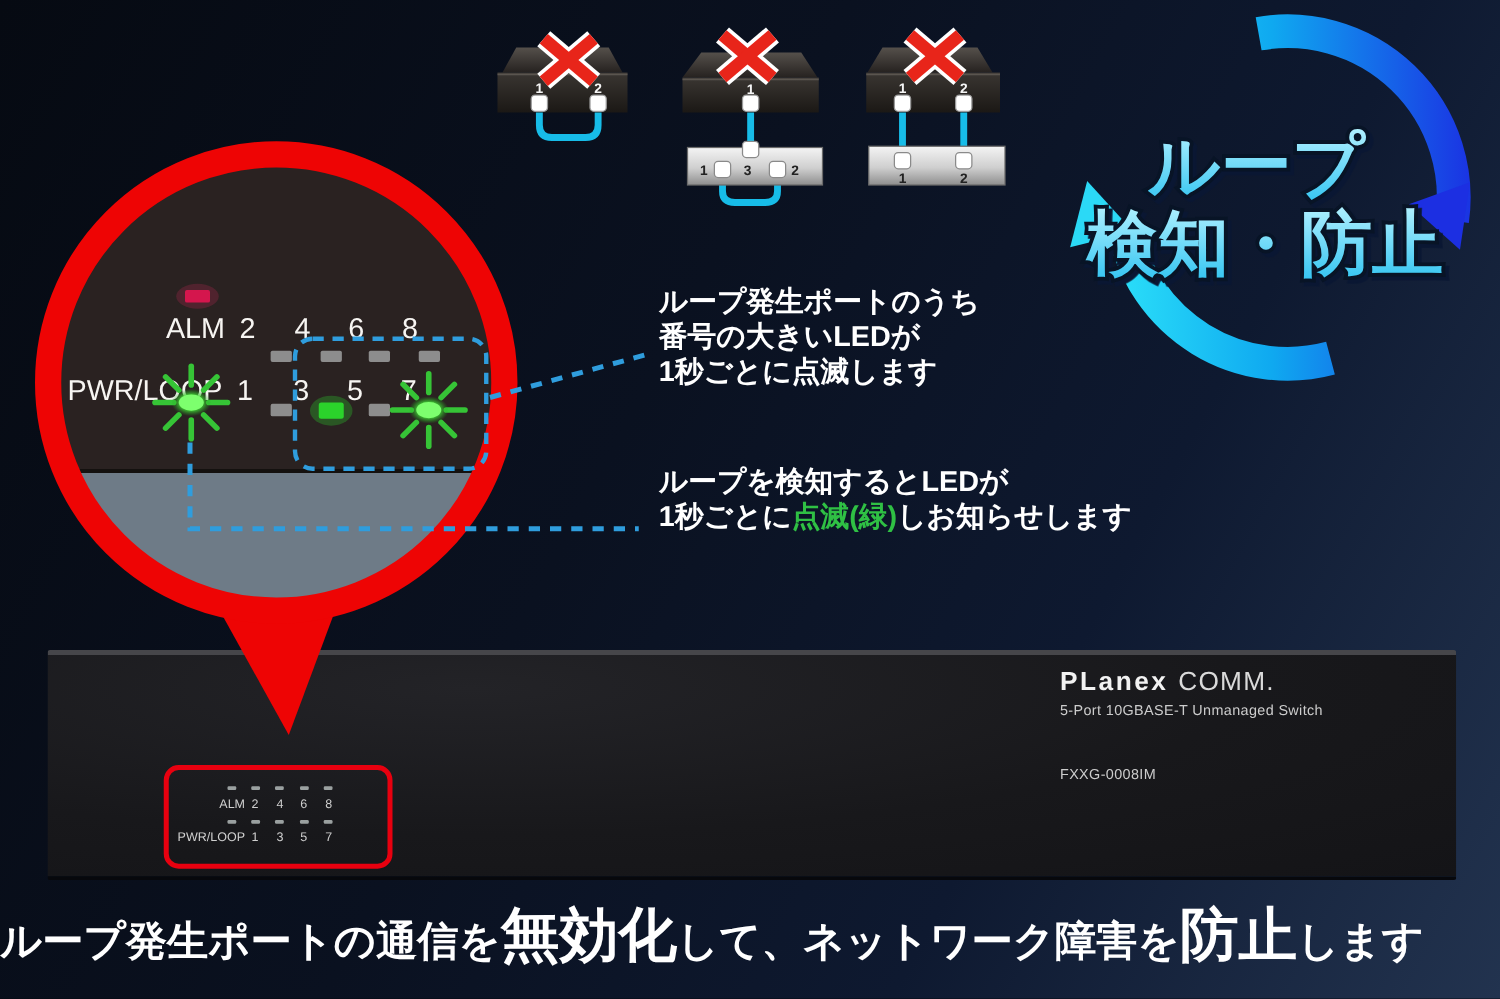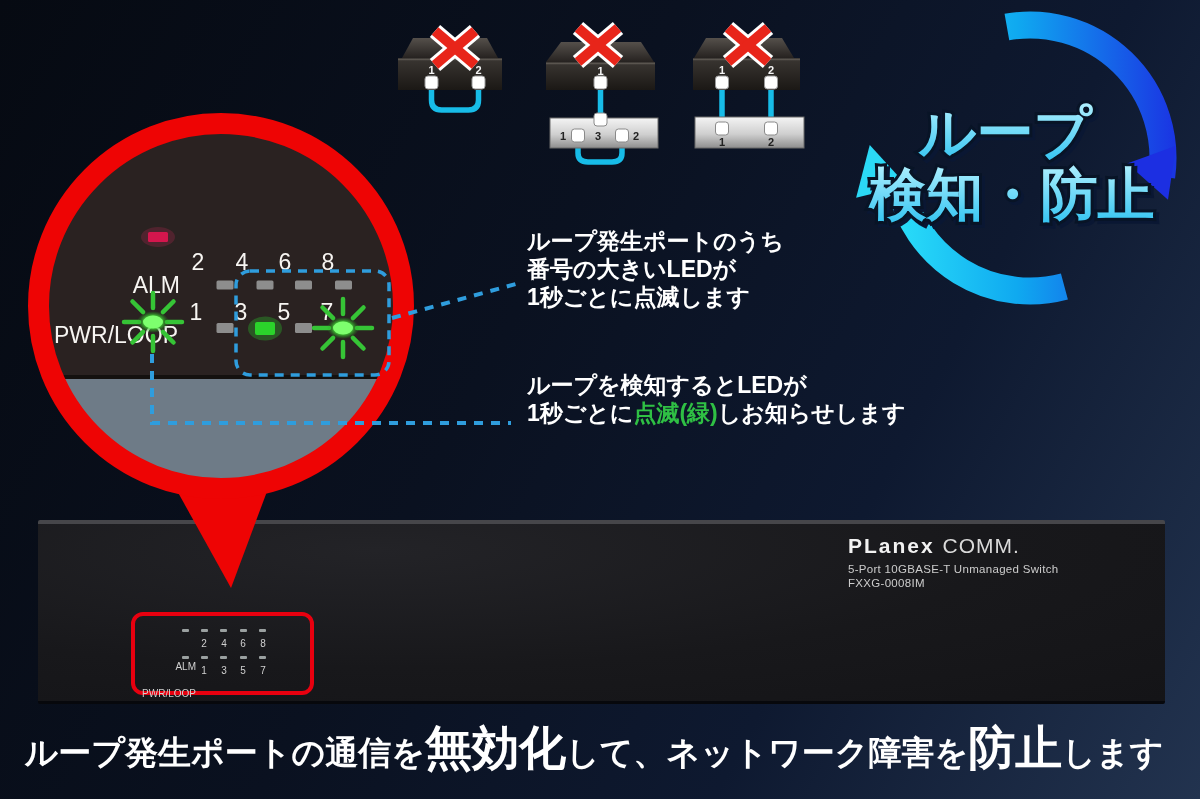--- a/index.html
+++ b/index.html
@@ -10,21 +10,21 @@
   svg{display:block;}
   
   .diagram{position:absolute;overflow:visible;}
   
   
   #magnifier{position:absolute;left:28px;top:113px;width:386px;height:386px;z-index:5;}
   #mag-face{position:absolute;left:20px;top:20px;width:346px;height:346px;border-radius:50%;overflow:hidden;
     background:linear-gradient(180deg,#2a2221 0%,#2a2221 70%,#14110f 70%,#14110f 71%,#6e7b87 71%,#6e7b87 100%);}
   #mag-ring{position:absolute;inset:0;border-radius:50%;border:21px solid #ee0404;box-sizing:border-box;z-index:3;}
   .mg-label{position:absolute;color:#f7f5f2;font-size:23px;white-space:nowrap;z-index:2;}
-  .ralign{transform:translateX(-100%);margin-top:23px;}
+  .ralign{transform:translateX(-100%);}
   .calign{transform:translateX(-50%);}
   
   .note{position:absolute;left:527px;color:#ffffff;font-weight:bold;font-size:23px;line-height:28px;white-space:nowrap;z-index:2;}
   
   #product{position:absolute;left:38px;top:520px;width:1127px;height:184px;z-index:1;
     background:radial-gradient(ellipse at 30% 15%,#232327 0%,#18181b 55%,#141417 100%);
     border-top:4px solid #46464a;border-bottom:3px solid #07080c;border-radius:2px;box-sizing:border-box;}
   .legend-row{position:absolute;display:flex;align-items:center;gap:7px;}
   .legend-label{color:#e9e9e9;font-size:14px;letter-spacing:.3px;}
   #led-frame{position:absolute;left:131px;top:612px;width:175px;height:75px;border:4px solid #e8000f;border-radius:12px;z-index:2;}
@@ -34,23 +34,23 @@
   .port-frame{width:70px;height:62px;background:linear-gradient(180deg,#e2e2e2 0%,#b5b5b5 45%,#8c8c8c 100%);
     border:1px solid #3a3a3c;border-radius:3px;position:relative;box-sizing:border-box;}
   .port-hole{position:absolute;left:6px;right:6px;top:5px;bottom:7px;background:#0a0a0b;
     clip-path:polygon(0 0,100% 0,100% 55%,80% 55%,80% 78%,61% 78%,61% 100%,39% 100%,39% 78%,20% 78%,20% 55%,0 55%);}
   .port-hole::after{content:"";position:absolute;top:2px;left:8%;right:8%;height:7px;
     background:repeating-linear-gradient(90deg,#2c2c2e 0 3px,#0a0a0b 3px 6px);}
   .port-num{position:absolute;top:70px;left:0;width:70px;text-align:center;color:#a8a8a8;font-size:11px;}
   #brand-block{position:absolute;left:848px;top:534px;width:300px;text-align:left;z-index:2;}
   #brand-line{color:#f2f2f2;font-size:21px;font-weight:bold;letter-spacing:2px;}
   #brand-suffix{font-weight:normal;color:#dadada;letter-spacing:1px;}
-  .brand-sub{color:#cccccc;font-size:11.5px;line-height:14px;letter-spacing:.3px;}
-  
-  #caption{position:absolute;left:0;top:717px;width:1188px;text-align:center;color:#ffffff;
+  .brand-sub{color:#cccccc;font-size:11.5px;line-height:14px;letter-spacing:.3px;margin-top:37px;}
+  
+  #caption{position:absolute;left:0;top:717px;width:1188px;text-align:left;color:#ffffff;
     font-weight:bold;font-size:33px;white-space:nowrap;z-index:2;}
   #caption .em{font-size:47px;}
   
   #overlay{position:absolute;left:0;top:0;z-index:9;pointer-events:none;}
   #tail{position:absolute;left:0;top:0;z-index:4;pointer-events:none;}
 </style>
 </head>
 <body>
 
 <div id="stage">

